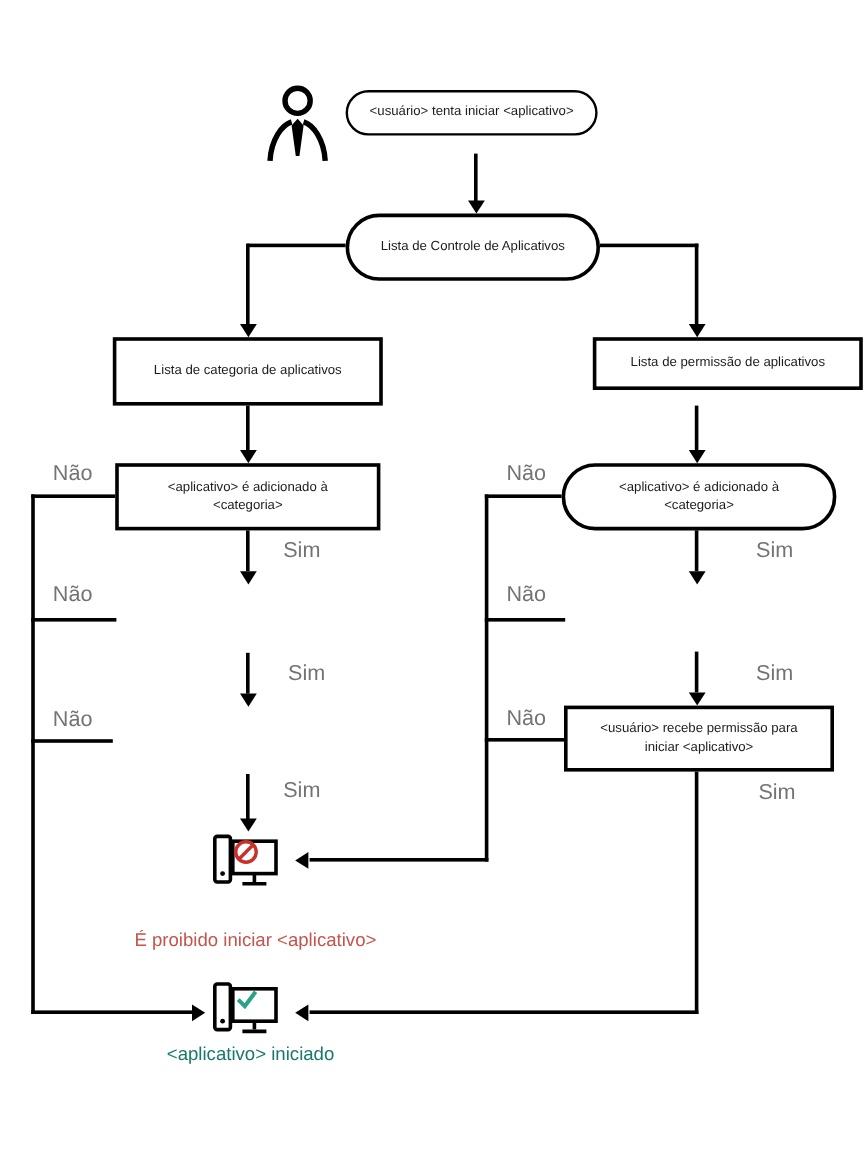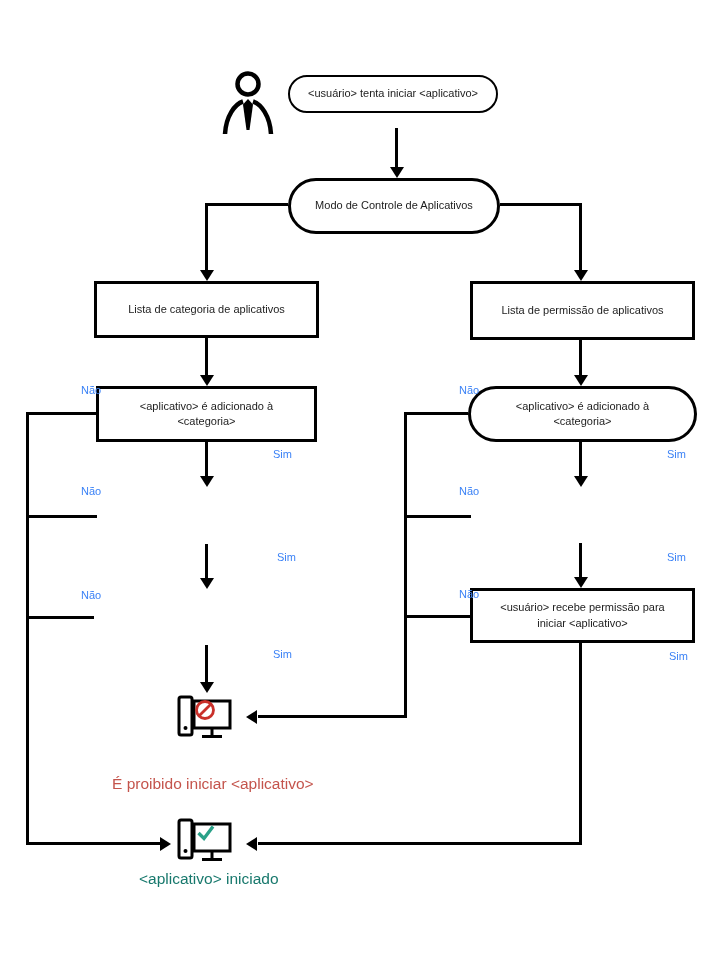--- a/index.html
+++ b/index.html
@@ -14,21 +14,21 @@
   }
   .pill{border-radius:28px;}
   .thin{border-width:2.5px;}
   .hline,.vline{position:absolute;background:#000;}
   .hline{height:3px;}
   .vline{width:3px;}
   .arr{position:absolute;width:0;height:0;}
   .arr-down{border-left:7px solid transparent;border-right:7px solid transparent;border-top:11px solid #000;}
   .arr-left{border-top:7px solid transparent;border-bottom:7px solid transparent;border-right:11px solid #000;}
   .arr-right{border-top:7px solid transparent;border-bottom:7px solid transparent;border-left:11px solid #000;}
-  .edge-label{position:absolute;font-size:11px;color:#3b82f6;margin-left:37px;}
+  .edge-label{position:absolute;font-size:18px;color:#737373;}
   .result-label{position:absolute;font-size:15.5px;}
   .result-blocked{color:#c4544c;margin-top:20px;}
   .result-started{color:#17786c;}
   .icon{position:absolute;}
 </style>
 </head>
 <body>
 
 <div id="canvas">
 
@@ -40,35 +40,35 @@
   </svg>
 
   <div class="node pill thin" style="left:288px;top:75px;width:210px;height:38px">
     <span>&lt;usuário&gt; tenta iniciar &lt;aplicativo&gt;</span>
   </div>
 
   <div class="vline" style="left:395px;top:128px;height:40px"></div>
   <div class="arr arr-down" style="left:389.5px;top:167px"></div>
 
   <div class="node pill" style="left:288px;top:178px;width:212px;height:56px">
-    <span>Modo de Controle de Aplicativos</span>
+    <span>Lista de Controle de Aplicativos</span>
   </div>
 
   <div class="hline" style="left:206px;top:203px;width:82px"></div>
   <div class="vline" style="left:205px;top:203px;height:67px"></div>
   <div class="arr arr-down" style="left:199.5px;top:270px"></div>
 
   <div class="hline" style="left:500px;top:203px;width:82px"></div>
   <div class="vline" style="left:579px;top:203px;height:67px"></div>
   <div class="arr arr-down" style="left:573.5px;top:270px"></div>
 
   <div class="node" style="left:94px;top:281px;width:225px;height:57px">
     <span>Lista de categoria de aplicativos</span>
   </div>
-  <div class="node" style="left:470px;top:281px;width:225px;height:59px">
+  <div class="node" style="left:494px;top:281px;width:225px;height:44px">
     <span>Lista de permissão de aplicativos</span>
   </div>
 
   <div class="vline" style="left:205px;top:338px;height:38px"></div>
   <div class="arr arr-down" style="left:199.5px;top:375px"></div>
   <div class="vline" style="left:579px;top:338px;height:38px"></div>
   <div class="arr arr-down" style="left:573.5px;top:375px"></div>
 
   <div class="node" style="left:96px;top:386px;width:221px;height:56px">
     <span>&lt;aplicativo&gt; é adicionado à &lt;categoria&gt;</span>

